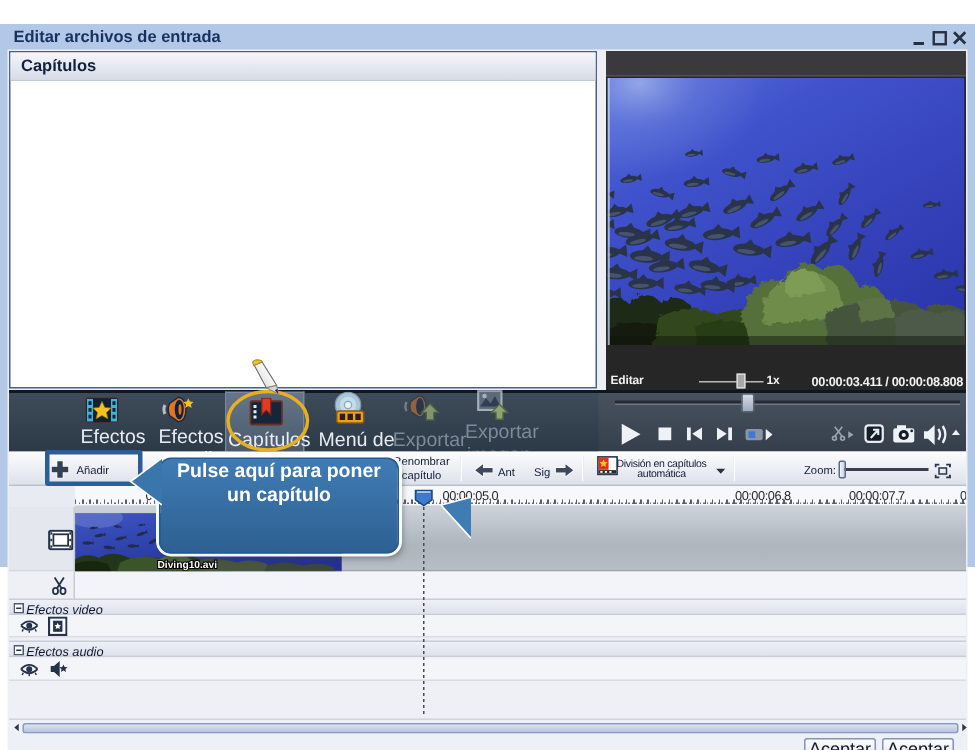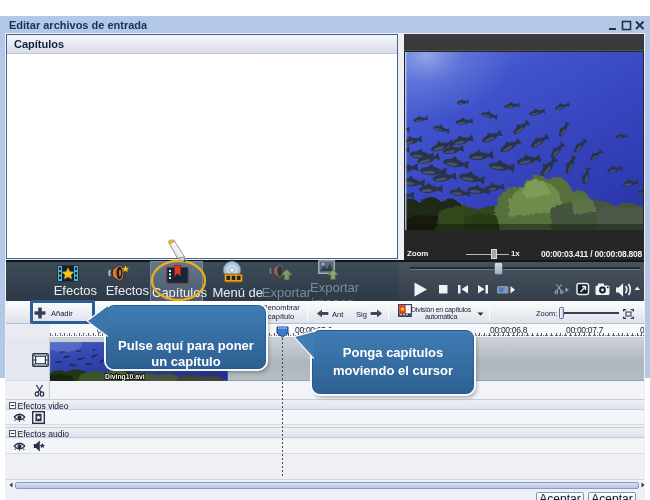--- a/index.html
+++ b/index.html
@@ -36,21 +36,21 @@
   background:repeating-linear-gradient(90deg,#5a5a64 0 1px,transparent 1px 4.77px); }
 #ticks2 { position:absolute; left:0; bottom:1px; width:594px; height:1.5px;
   background:repeating-linear-gradient(90deg,#6a6a74 0 1px,transparent 1px 2.38px); }
 
 #tl-side { left:6px; top:308px; width:44px; height:14px; background:#e8ebf1; }
 #trackrow { left:50px; top:322px; width:594px; height:43px; background:linear-gradient(#ccd2d8,#adb5bd 60%,#b6bdc4); border-bottom:1px solid #99a1a9; }
 #sidevid { left:6px; top:322px; width:44px; height:43px; background:#e4e7ee; border-right:1px solid #c6cbd6; border-bottom:1px solid #d4d8e2; }
 #thumb { left:50px; top:326px; width:178px; height:39px; }
 #sidecut { left:6px; top:365px; width:44px; height:18px; background:#eef0f6; border-right:1px solid #c6cbd6; }
 #cutrow { left:50px; top:365px; width:594px; height:18px; background:#f2f4f9; }
-.fxhead { position:absolute; left:6px; width:638px; height:11px; background:linear-gradient(#eef0f6,#dfe2ec); border-top:1px solid #c9cdd8; border-bottom:1px solid #c9cdd8; font-size:8.5px; color:#101830; }
+.fxhead { position:absolute; left:6px; width:638px; height:11px; background:linear-gradient(#eef0f6,#dfe2ec); border-top:1px solid #c9cdd8; border-bottom:1px solid #c9cdd8; font-size:8.5px; color:#101830;font-style:italic; }
 .fxrow { position:absolute; left:6px; width:638px; height:15px; background:#f3f5f9; border-bottom:1px solid #d8dbe4; }
 #tl-empty { left:6px; top:438px; width:638px; height:25px; background:#eef0f6; }
 
 #hscroll { left:6px; top:463px; width:638px; height:10px; background:#eef1f7; border-top:1px solid #d0d4de; }
 #hthumb { position:absolute; left:9px; top:1.5px; width:624px; height:7px; background:linear-gradient(#dde3f1,#b9c4dd); border:1px solid #8a9ac2; border-radius:2px; }
 
 #botbar { left:6px; top:473px; width:638px; height:20px; background:#edf0f6; }
 .btn { position:absolute; top:2.5px; width:48px; height:14px; background:linear-gradient(#fefefe,#dfe4ee); border:1px solid #8494b4; border-radius:2px; font-size:12px; color:#101830; text-align:center; line-height:13px; }
 
 .tip { position:absolute; background:linear-gradient(#3f7cb3,#2e6092); border:1px solid #1f5b96; border-radius:8px; box-shadow:0 0 0 2px rgba(255,255,255,0.95), 2px 3px 4px rgba(60,60,60,0.5); color:#fff; font-weight:bold; font-size:13px; text-align:center; }
@@ -165,21 +165,21 @@
      <path d="M192 160 Q206 148 220 158 Q230 150 240 160 L240 184 L192 184 Z" fill="#4e5a48"></path>
      <path d="M118 134 Q128 124 140 130 L146 142 L120 146 Z" fill="#7e9c56"></path>
      <path d="M60 166 Q76 158 92 164 L96 184 L58 184 Z" fill="#263c18"></path>
      <path d="M168 150 Q178 142 188 148 L192 160 L168 162 Z" fill="#5d7244"></path>
    </g>
    <rect x="0" y="172" width="238" height="6" fill="#0d1508" opacity="0.45"></rect>
    <rect x="0" y="0" width="1.5" height="178" fill="#c2d0ee" opacity="0.8"></rect>
   </svg>
   </div>
   <div class="abs" id="vstatus">
-    <span class="t" style="left:3px">Zoom</span>
+    <span class="t" style="left:3px">Editar</span>
     <span class="t" style="left:107px">1x</span>
     <span class="t" style="right:2px;font-size:8.5px;letter-spacing:-0.25px">00:00:03.411 / 00:00:08.808</span>
     <div style="position:absolute;left:62px;top:8px;width:43px;height:1px;background:#b9b9b9"></div>
     <div style="position:absolute;left:87px;top:3px;width:6px;height:10px;background:#a8a8a8;border:1px solid #d8d8d8"></div>
   </div>
  </div>
 
  <div class="abs" id="band"></div>
  <div class="abs" id="bandL"></div>
  <div class="abs" id="capsel"></div>
@@ -462,21 +462,20 @@
           <stop offset="0.65" stop-color="#fbfbfb"></stop>
           <stop offset="1" stop-color="#9a9a9a"></stop>
         </linearGradient>
       </defs>
    <path d="M6.5 4.5 L11.5 2 L21.5 18 L14.5 19.5 Z" fill="url(#pbody)" stroke="#6a6a6a" stroke-width="0.7"></path>
    <path d="M6.2 4.7 Q4.2 1.2 8.2 0.9 Q12 1 11.6 2.4 Z" fill="#e8c33c" stroke="#a88a20" stroke-width="0.7"></path>
    <path d="M14.5 19.5 L21.5 18 L22.5 23.5 Z" fill="#d8d8d8" stroke="#777" stroke-width="0.6"></path>
    <path d="M20.2 21.2 L22.5 23.5 L21.8 20.4 Z" fill="#222"></path>
  </svg>
 
- <div class="tip" style="left:106px;top:289px;width:160px;height:64px;padding-top:32px;line-height:16px">Pulse aquí para poner<br>un capítulo</div>
+ <div class="tip" style="left:106px;top:289px;width:160px;height:64px;padding-top:0;line-height:16px">Pulse aquí para poner<br>un capítulo</div>
  <svg class="abs" style="left:86px;top:289px" width="22" height="32" viewBox="0 0 22 32">
    <path d="M2 16 L22 1 L22 31 Z" fill="#3a76ac" stroke="#fff" stroke-width="2.2" paint-order="stroke"></path>
  </svg>
- <div class="tip" style="left:312px;top:314px;width:162px;height:64px;padding-top:13px;line-height:17.5px">Ponga capítulos<br>moviendo el cursor</div>
  <svg class="abs" style="left:294px;top:315px" width="20" height="28" viewBox="0 0 20 28">
    <path d="M1 6 L20 1 L20 27 Z" fill="#3f7cb3" stroke="#fff" stroke-width="2.2" paint-order="stroke"></path>
  </svg>
 </div>
 
 </body></html>

